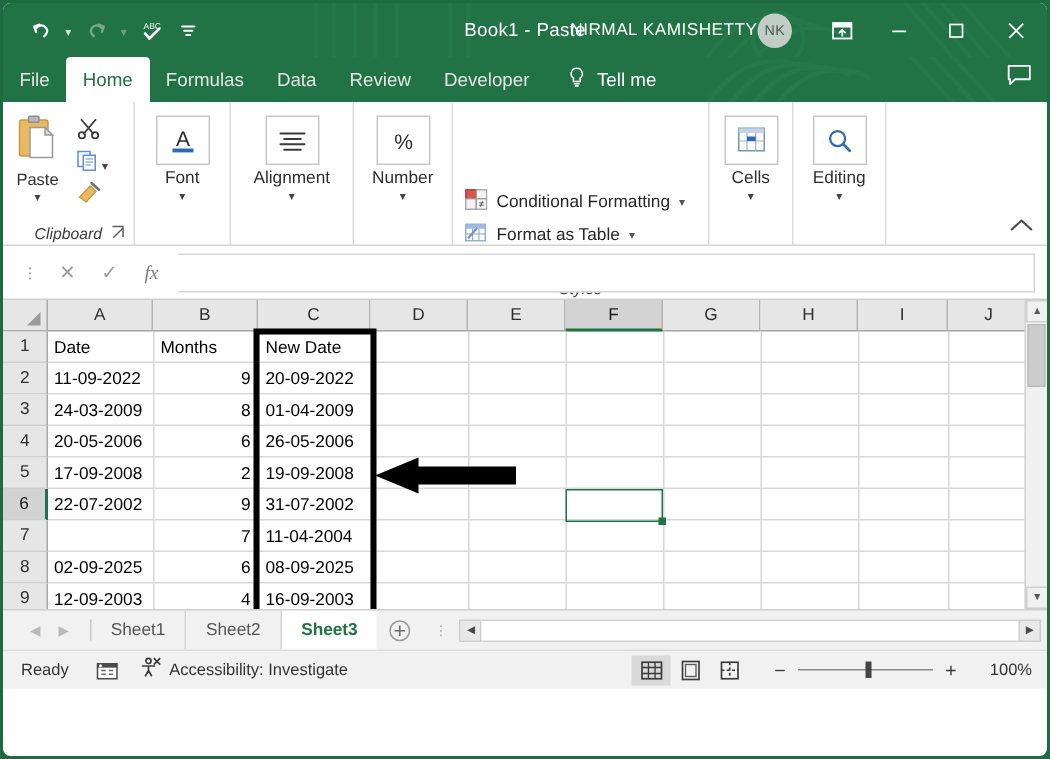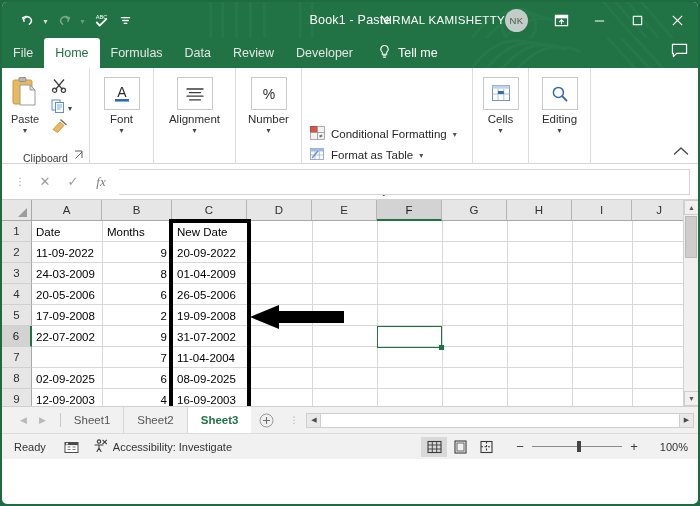--- a/index.html
+++ b/index.html
@@ -132,22 +132,23 @@
   .grp {
     position: relative;
     height: 96px;
     border-right: 1px solid #dcdcdc;
     display: flex; flex-direction: column;
   }
   .grp-body { flex: 1; display: flex; align-items: flex-start; padding-top: 5px; }
   .grp-label {
     height: 17px;
     font-size: 10.5px; color: #3b3b3b;
-    display: flex; align-items: flex-end; justify-content: center;
+    display: flex; align-items: center; justify-content: center;
     position: relative;
+    font-style: italic;
   }
   .grp-dlg {
     position: absolute; right: 5px; top: 3px;
     width: 10px; height: 10px; color: #5d5d5d;
   }
 
   
   .grp-clipboard { width: 88px; }
   .paste-col {
     width: 46px;

